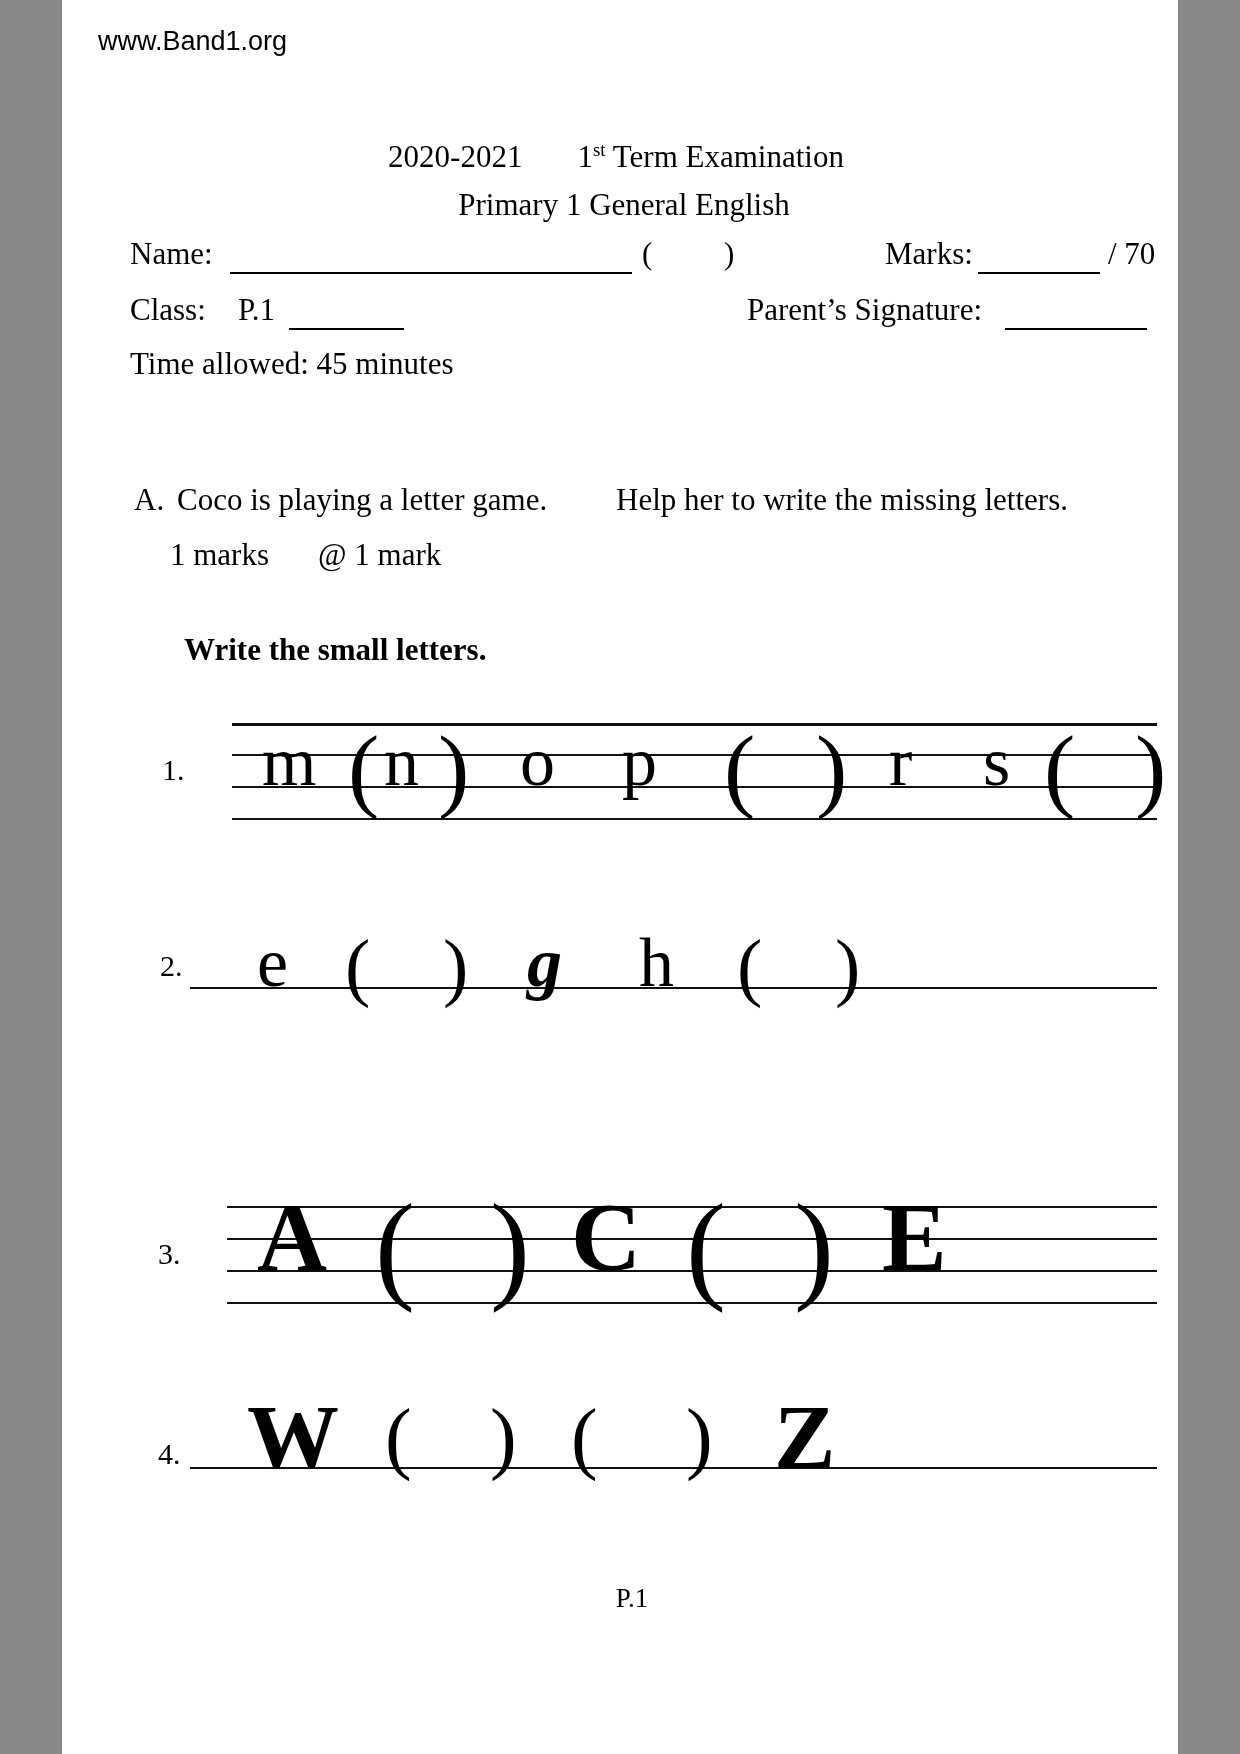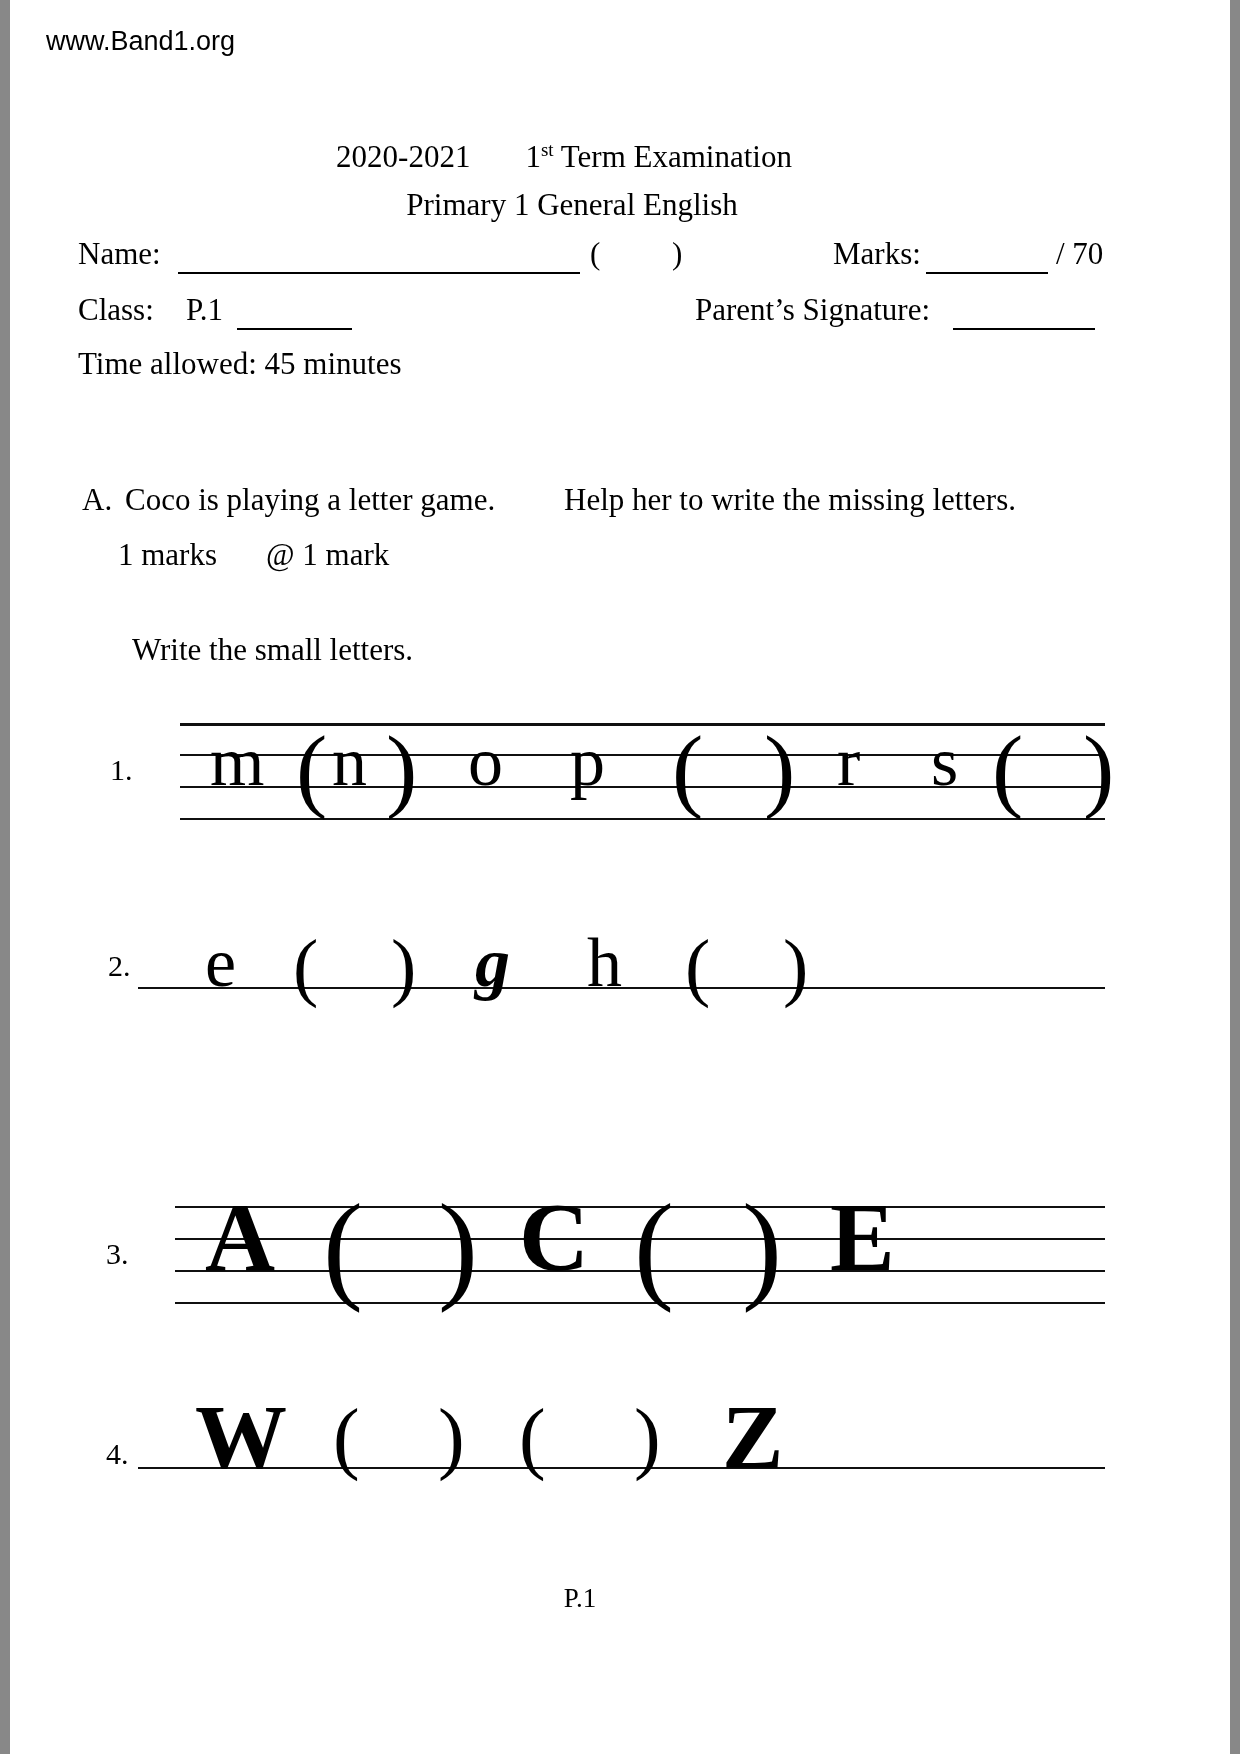--- a/index.html
+++ b/index.html
@@ -1,23 +1,23 @@
 <!DOCTYPE html>
 <html><head>
 <meta charset="utf-8">
 <style>
   html,body{margin:0;padding:0;background:#888;}
   .page{
-    position:relative;width:1220px;height:1754px;background:#ffffff;
+    position:relative;width:1116px;height:1754px;background:#ffffff;
     font-family:"Liberation Serif",serif;color:#000;overflow:hidden;margin:0 auto;
   }
   .abs{position:absolute;}
   .row-text{font-size:31px;line-height:1.25;white-space:pre;}
   .sans{font-family:"Liberation Sans",sans-serif;font-size:27px;}
-  .bold{font-weight:normal;}
+  .bold{font-weight:bold;}
   .blank{position:absolute;height:32px;border-bottom:2.4px solid #000;}
   
   .score-box{position:absolute;left:932px;top:68px;width:259px;height:134px;border:3px solid #000;}
   .score-box span{position:absolute;font-size:27px;line-height:1.2;white-space:pre;}
   .score-box .blank{height:32px;}
   
   .title-wrap{position:absolute;left:0;top:0;width:1108px;text-align:center;}
   .title-line{position:absolute;left:0;width:100%;font-size:31px;line-height:1.2;white-space:pre;}
   .title-line sup{font-size:19px;vertical-align:super;line-height:0;}
   .tgap{display:inline-block;width:55px;}

